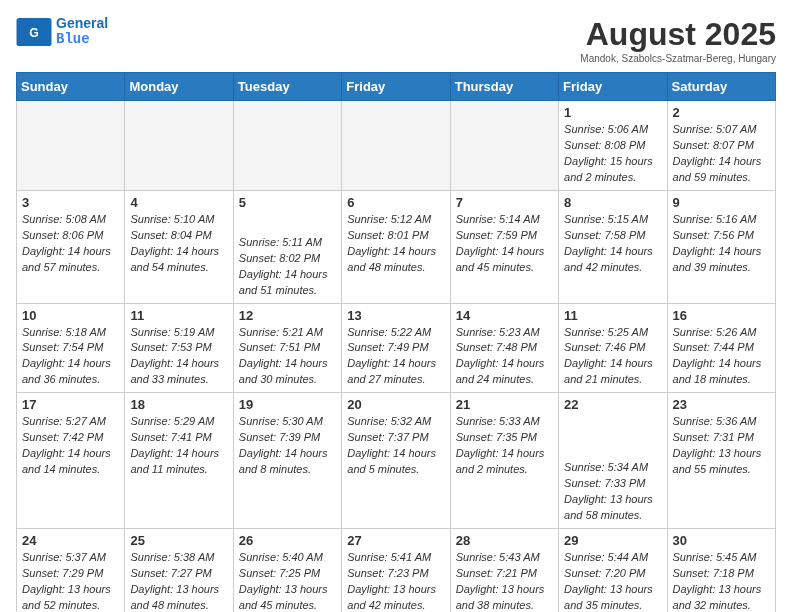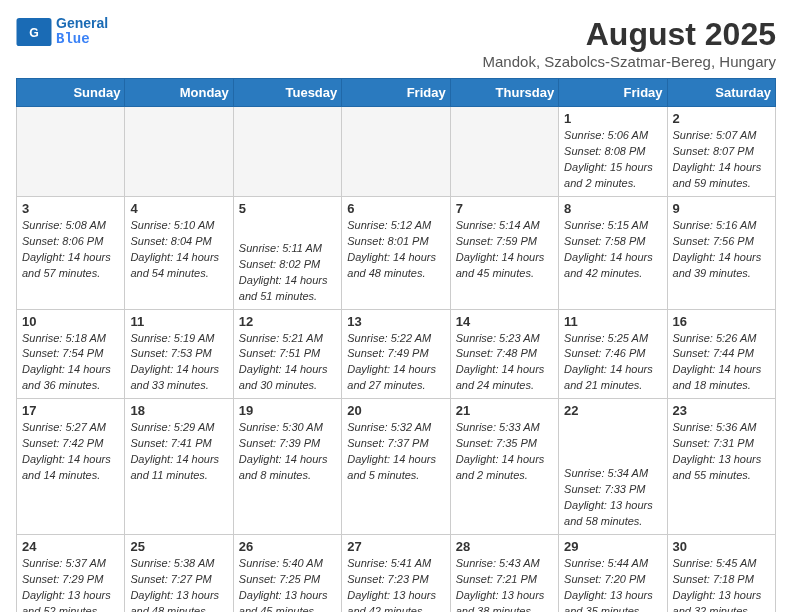--- a/index.html
+++ b/index.html
@@ -36,35 +36,35 @@
     }
     .title-area {
       text-align: right;
     }
     .calendar-title {
       font-size: 32px;
       font-weight: bold;
       color: #333;
     }
     .calendar-subtitle {
-      font-size: 15px;
+      font-size: 10px;
       color: #555;
     }
     .calendar {
       width: 100%;
       border-collapse: collapse;
       border: 1px solid #ccc;
     }
     .calendar th {
       background: #2a7abf;
       color: #fff;
       font-size: 13px;
       font-weight: bold;
       padding: 6px 4px;
-      text-align: right;
+      text-align: left;
       border: 1px solid #2068a8;
     }
     .calendar td {
       width: calc(100% / 7);
       vertical-align: top;
       border: 1px solid #ccc;
       padding: 4px 5px;
       min-height: 72px;
       height: 80px;
       font-size: 10.5px;

